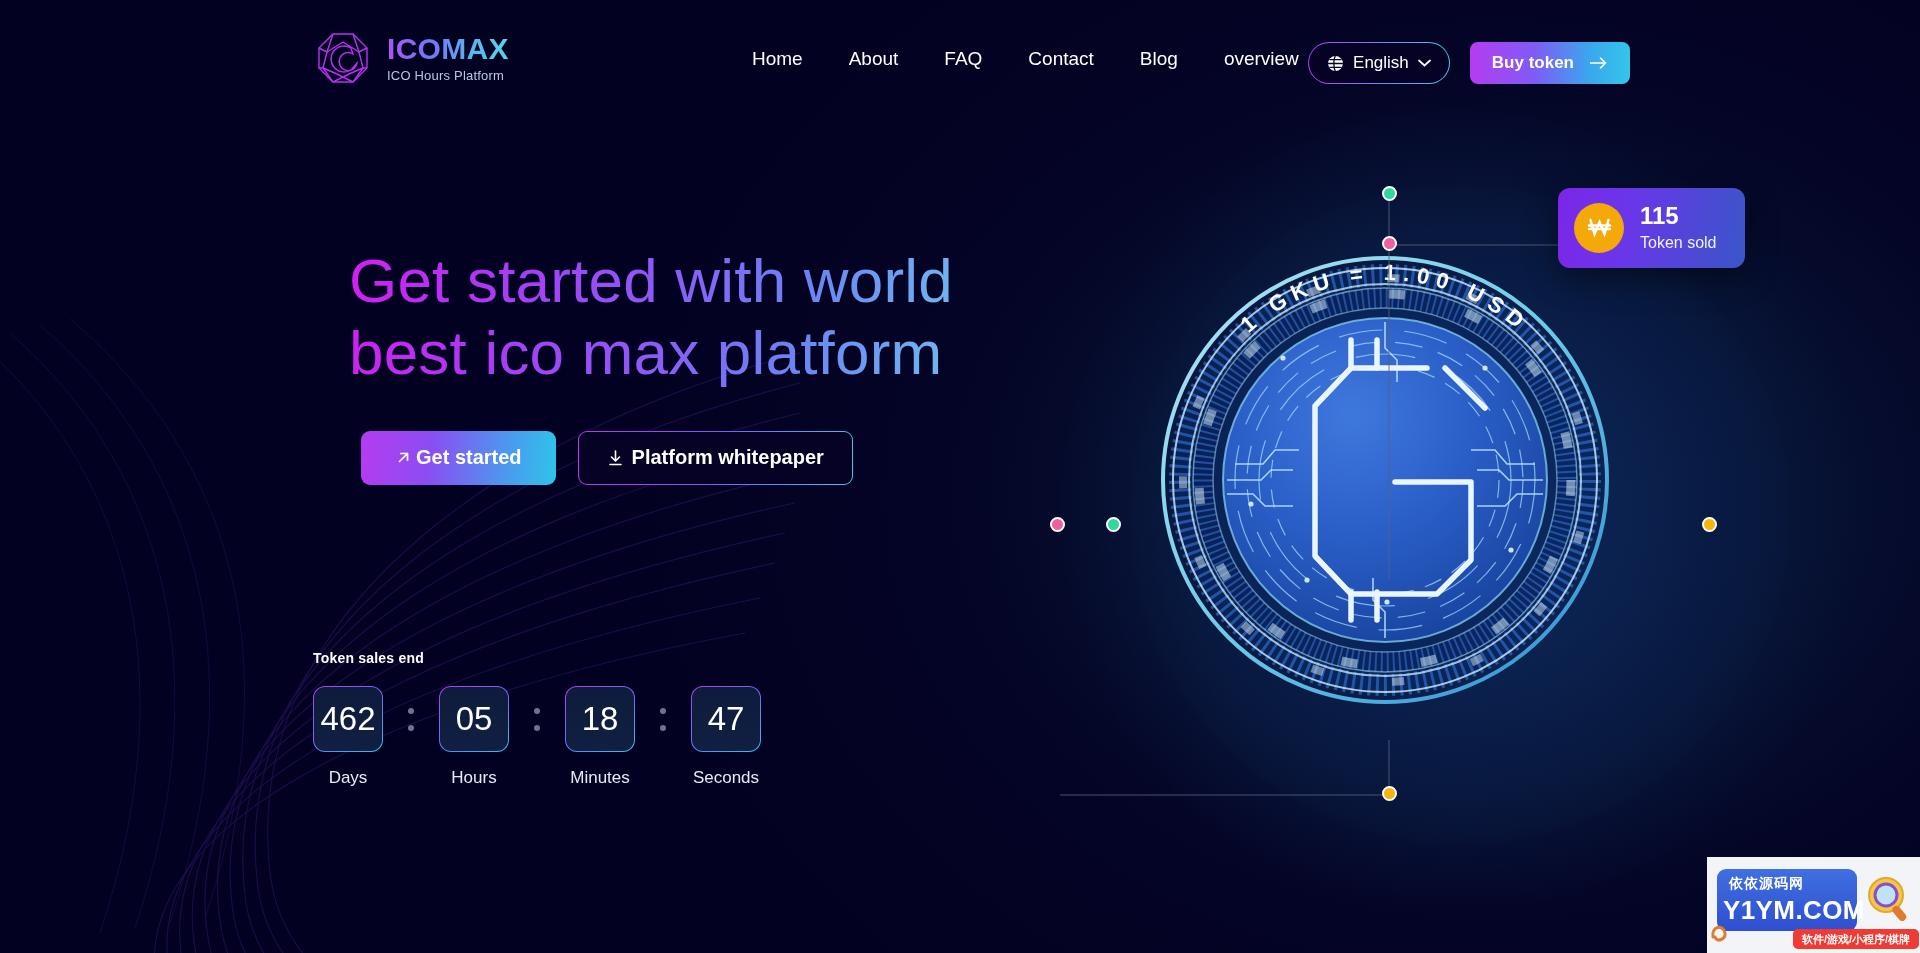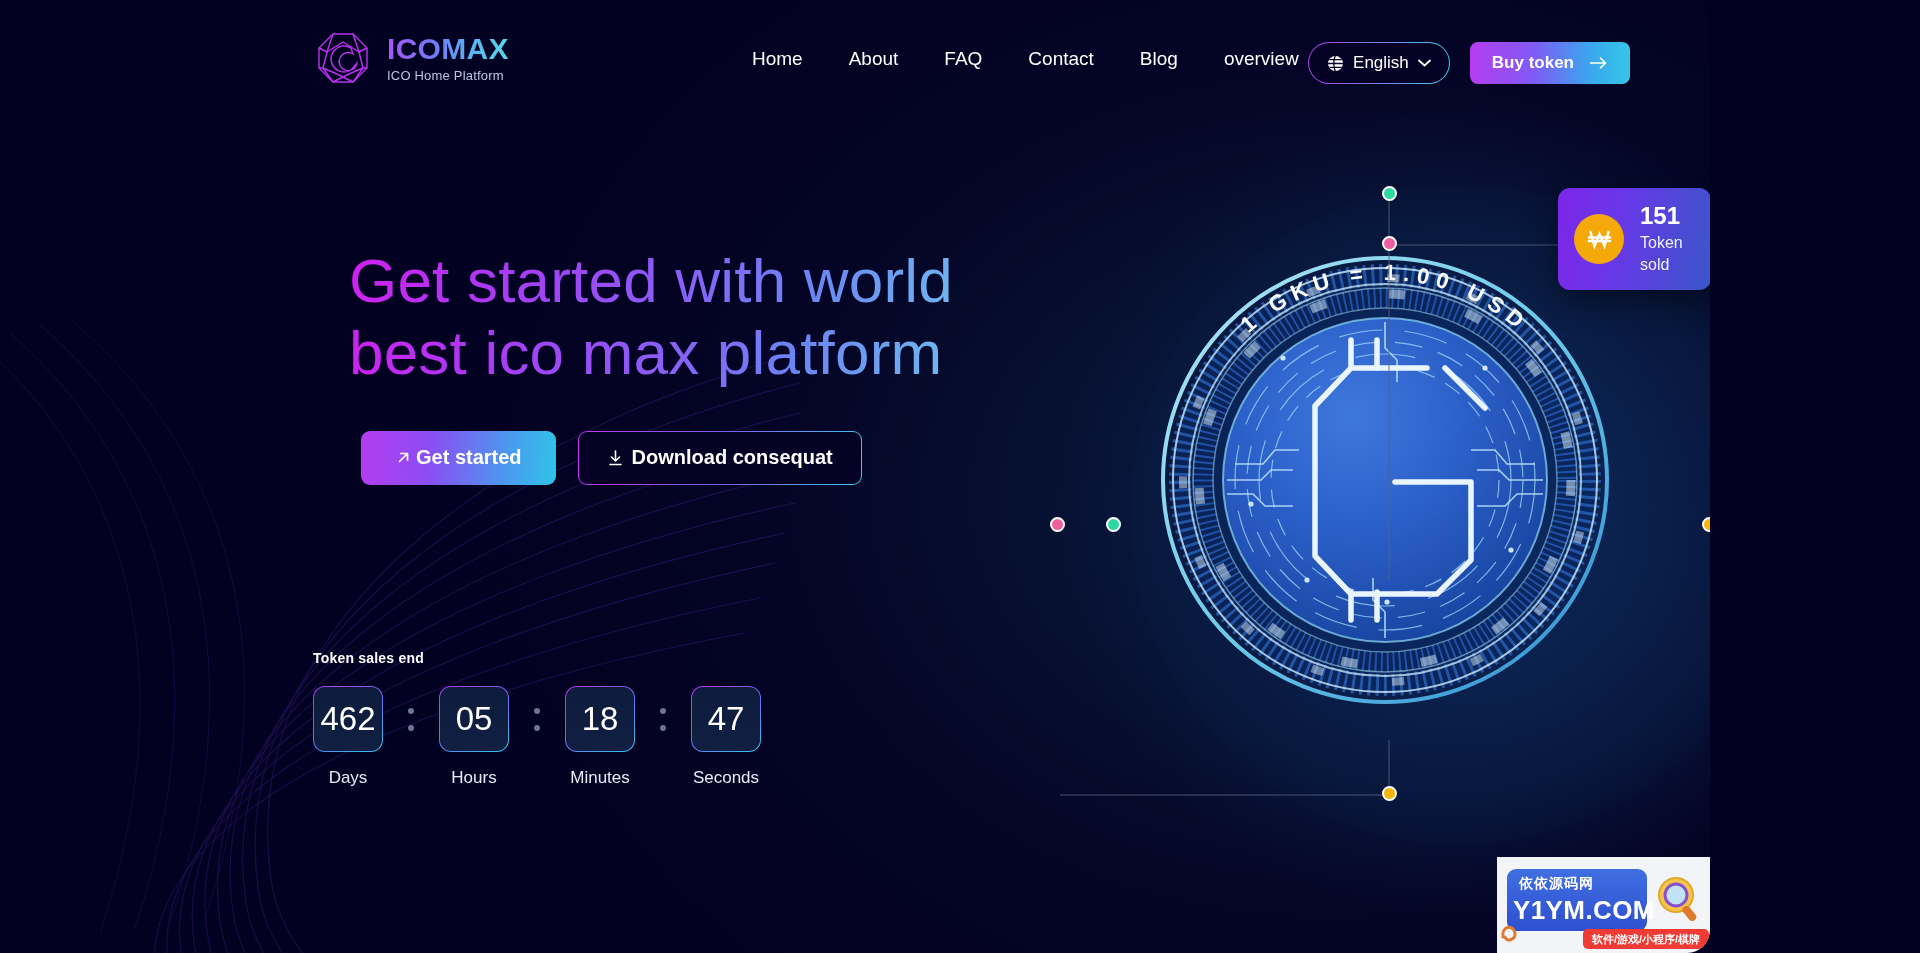--- a/index.html
+++ b/index.html
@@ -2,22 +2,22 @@
 <html><head>
 <meta charset="utf-8">
 <style>
   * { margin:0; padding:0; box-sizing:border-box; }
   html, body {
     width:1920px; height:953px; overflow:hidden;
     background:#030121;
     font-family:"Liberation Sans", sans-serif;
     color:#fff;
   }
-  #stage { position:relative; width:1710px; height:953px; overflow:hidden;
-           background:radial-gradient(ellipse 900px 700px at 78% 52%, #0a1840 0%, #061030 35%, #040426 62%, #030121 100%);border-radius:23px; }
+  #stage { position:relative; width:1920px; height:953px; overflow:hidden;
+           background:radial-gradient(ellipse 900px 700px at 78% 52%, #0a1840 0%, #061030 35%, #040426 62%, #030121 100%); }
 
   
   .swirl { position:absolute; left:-60px; bottom:-120px; width:900px; height:760px;
            opacity:.55; pointer-events:none; }
   .halo-big { position:absolute; left:1060px; top:110px; width:800px; height:800px;
               border-radius:50%;
               background:radial-gradient(circle at 50% 50%, rgba(16,44,96,.85) 0%, rgba(10,30,70,.55) 45%, rgba(6,16,46,0) 72%);
               pointer-events:none; }
   .halo-mid { position:absolute; left:1130px; top:185px; width:660px; height:660px;
               border-radius:50%;
@@ -167,21 +167,21 @@
           <polyline points="10,40 20,54"></polyline>
           <polyline points="50,40 40,54"></polyline>
           <polyline points="14,24 30,14 46,24"></polyline>
           <polyline points="10,40 24,46 40,54"></polyline>
           <polyline points="50,40 36,46 20,54"></polyline>
           <path d="M38,20 A13,13 0 1 0 38,42 L44,35 A9,9 0 1 1 40,26 Z"></path>
         </g>
       </svg>
       <div class="logo-text">
         <div class="logo-title">ICOMAX</div>
-        <div class="logo-sub">ICO Home Platform</div>
+        <div class="logo-sub">ICO Hours Platform</div>
       </div>
     </div>
 
     <nav>
       <a href="#">Home</a>
       <a href="#">About</a>
       <a href="#">FAQ</a>
       <a href="#">Contact</a>
       <a href="#">Blog</a>
       <a href="#">overview</a>
@@ -217,21 +217,21 @@
       <button class="btn-primary">
         <svg class="ico-arrow-ne" viewBox="0 0 17 17">
           <path d="M4.5 12.5 L12.5 4.5 M5.8 4.5 H12.5 V11.2" stroke="#fff" stroke-width="1.7" fill="none" stroke-linecap="round" stroke-linejoin="round"></path>
         </svg>
         <span>Get started</span>
       </button>
       <button class="btn-outline">
         <svg class="ico-download" viewBox="0 0 17 18">
           <path d="M8.5 2 V11.5 M4.5 8 L8.5 12 L12.5 8 M3 15.5 H14" stroke="#fff" stroke-width="1.6" fill="none" stroke-linecap="round" stroke-linejoin="round"></path>
         </svg>
-        <span>Download consequat</span>
+        <span>Platform whitepaper</span>
       </button>
     </div>
   </div>
 
   <div class="countdown">
     <div class="cd-title">Token sales end</div>
     <div class="cd-row">
 
       <div class="cd-cell">
         <div class="cd-box">462</div>
@@ -351,21 +351,21 @@
     <div class="coin-chip">
       <svg viewBox="0 0 27 27">
         <g stroke="#fff" stroke-width="2.4" fill="none" stroke-linecap="round">
           <path d="M4.5 6 L8.5 20 L13.5 8 L18.5 20 L22.5 6"></path>
           <path d="M3 11.5 H24"></path>
             <path d="M3 15 H24"></path>
         </g>
       </svg>
     </div>
     <div>
-      <div class="badge-num">151</div>
+      <div class="badge-num">115</div>
       <div class="badge-cap">Token sold</div>
     </div>
   </div>
 
 
   <div class="dot green" style="left:1382px; top:186px;"></div>
   <div class="dot pink" style="left:1382px; top:236px;"></div>
   <div class="dot pink" style="left:1050px; top:517px;"></div>
   <div class="dot green" style="left:1106px; top:517px;"></div>
   <div class="dot yellow" style="left:1702px; top:517px;"></div>

